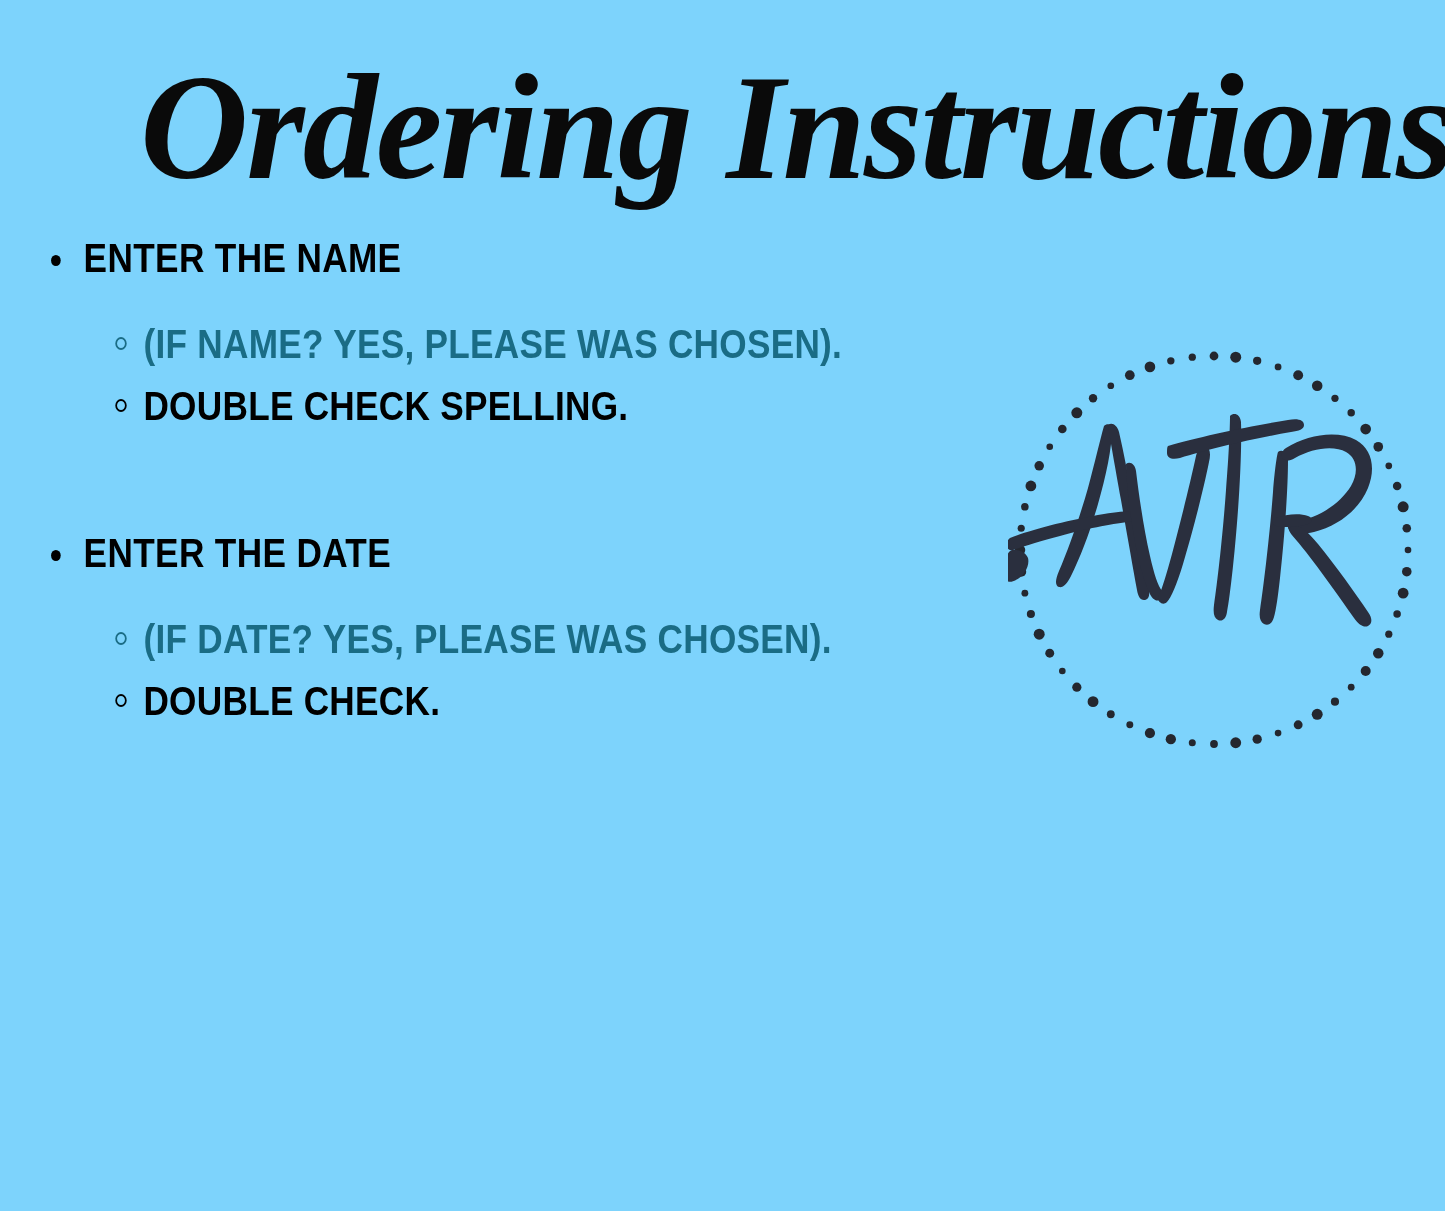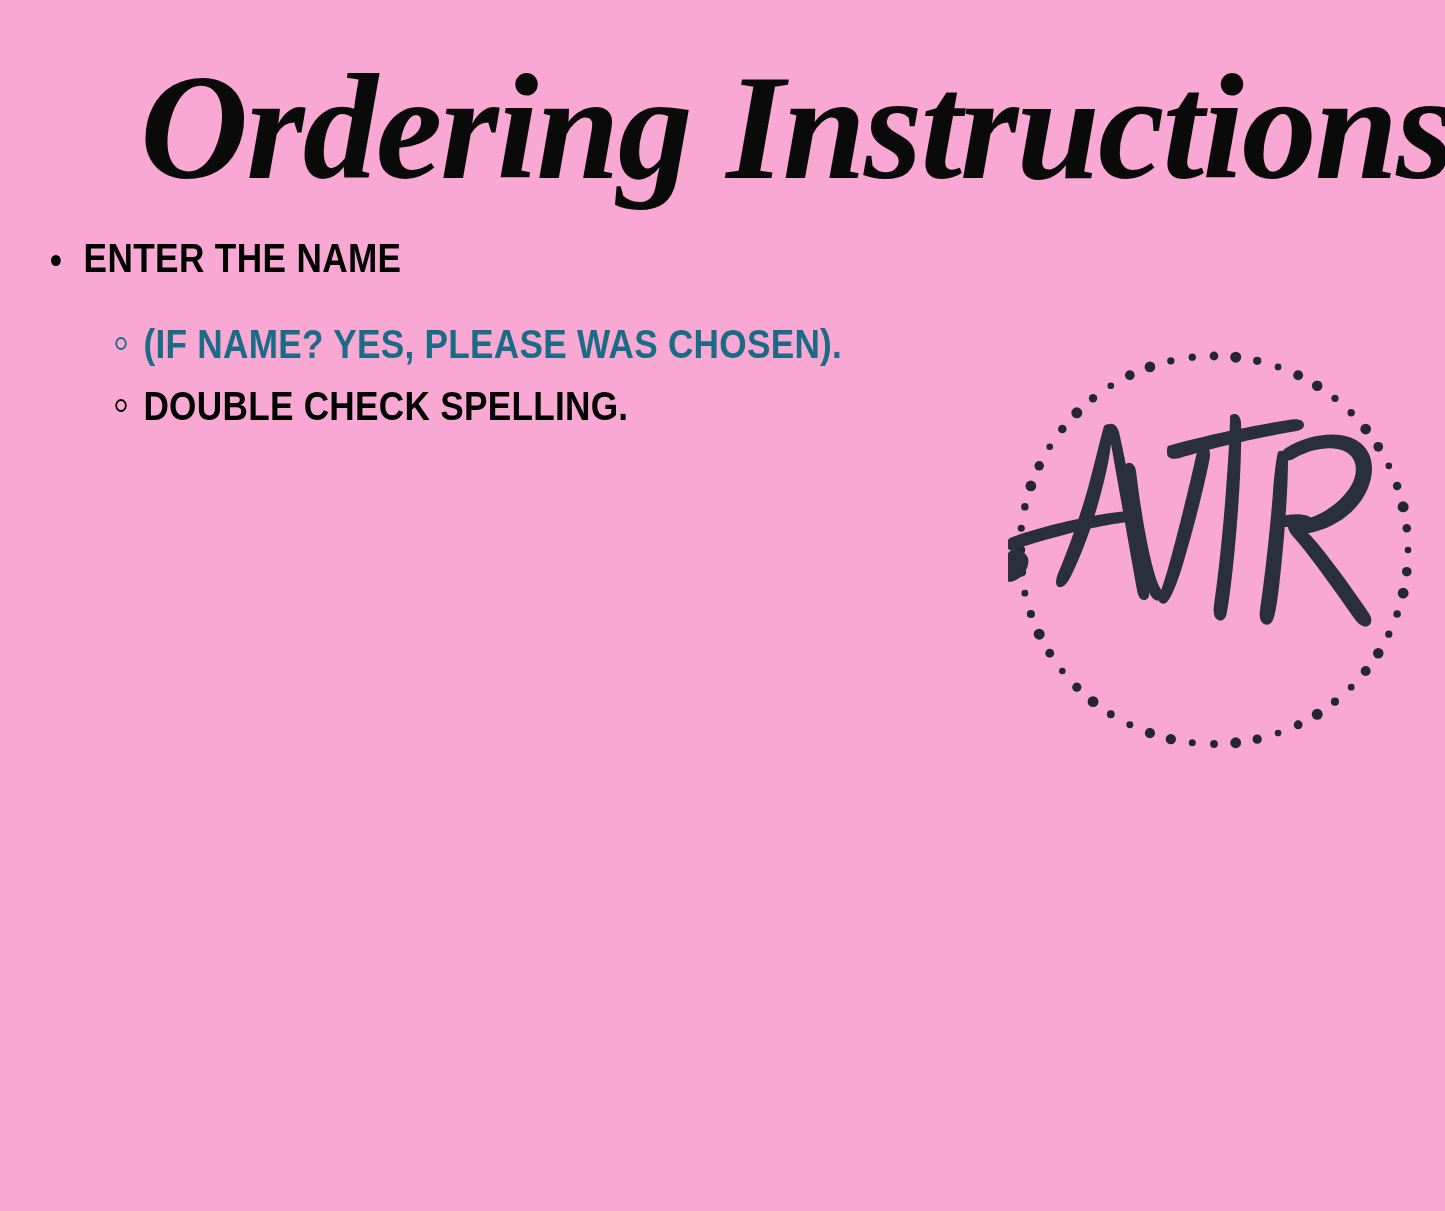--- a/index.html
+++ b/index.html
@@ -4,21 +4,21 @@
 <style>
   html, body {
     margin: 0;
     padding: 0;
     background: #ffffff;
   }
   #page {
     position: relative;
     width: 1445px;
     height: 1211px;
-    background: #f9a8d4;
+    background: #7dd3fc;
     overflow: hidden;
     font-family: "Liberation Sans", sans-serif;
   }
 
   
   #title {
     position: absolute;
     left: 140px;
     top: 46px;
     width: 1180px;
@@ -135,20 +135,36 @@
       </div>
       <div class="sp-12"></div>
       <div class="l2">
         <span class="ring"></span>
         <span>DOUBLE CHECK SPELLING.</span>
       </div>
     </div>
 
     <div class="sp-100"></div>
 
+    <div class="group">
+      <div class="l1">
+        <span class="dot"></span>
+        <span>ENTER THE DATE</span>
+      </div>
+      <div class="sp-42"></div>
+      <div class="l2 teal">
+        <span class="ring"></span>
+        <span>(IF DATE? YES, PLEASE WAS CHOSEN).</span>
+      </div>
+      <div class="sp-12"></div>
+      <div class="l2">
+        <span class="ring"></span>
+        <span>DOUBLE CHECK.</span>
+      </div>
+    </div>
 
     <div class="sp-100"></div>
     <div class="sp-28"></div>
 
 
   </div>
 
   <div id="stamp">
     <svg viewBox="0 0 412 420" aria-hidden="true">
       <g id="dot-ring" fill="#24272f">

